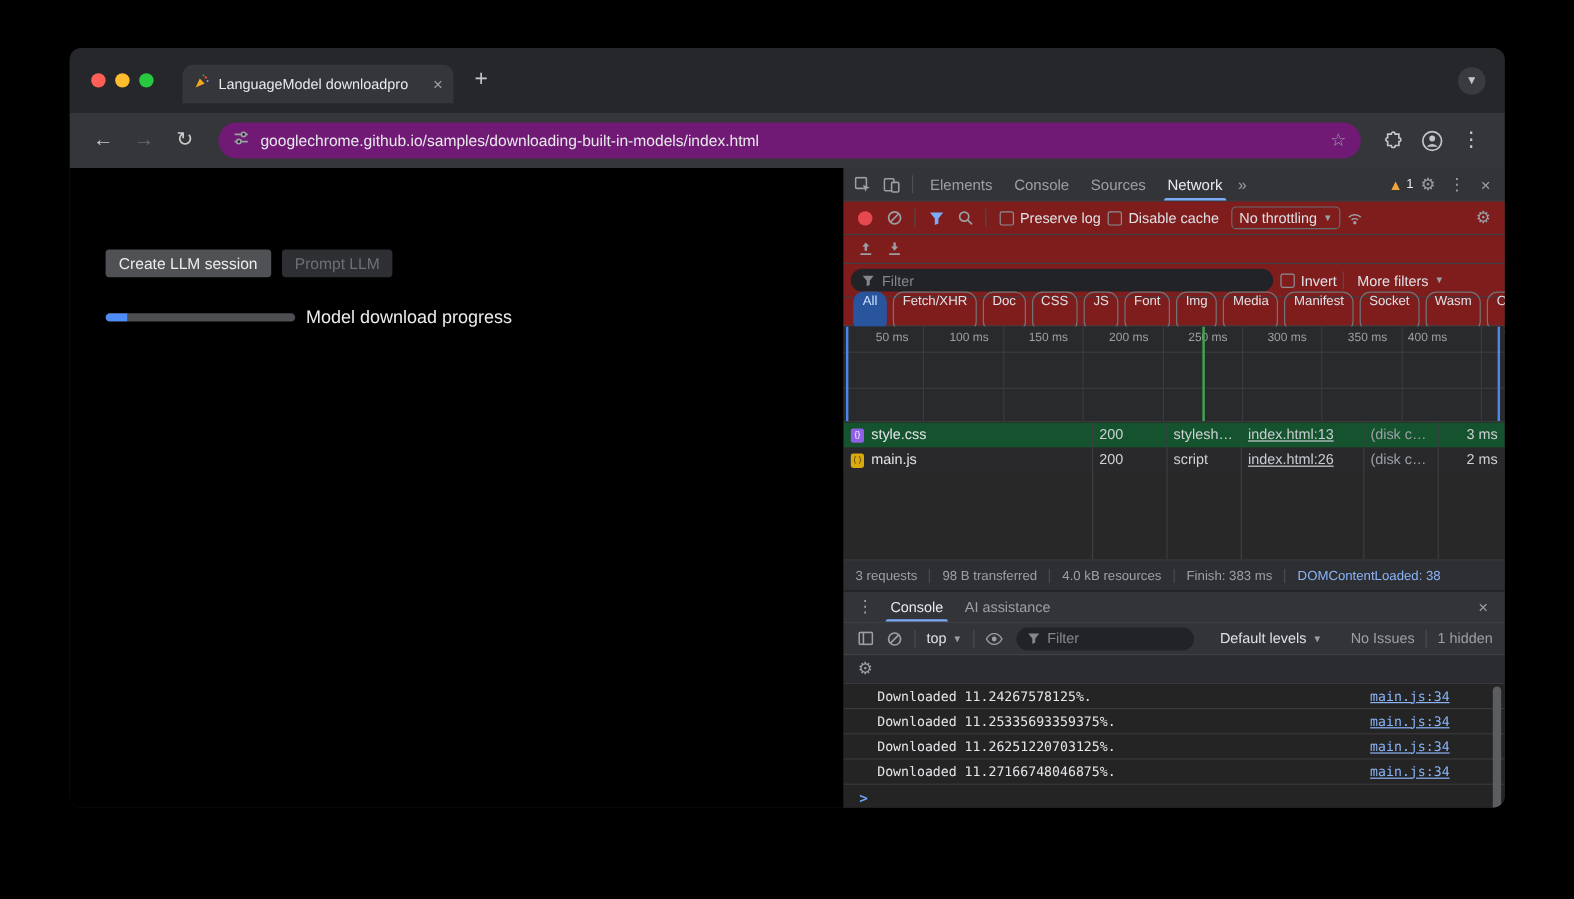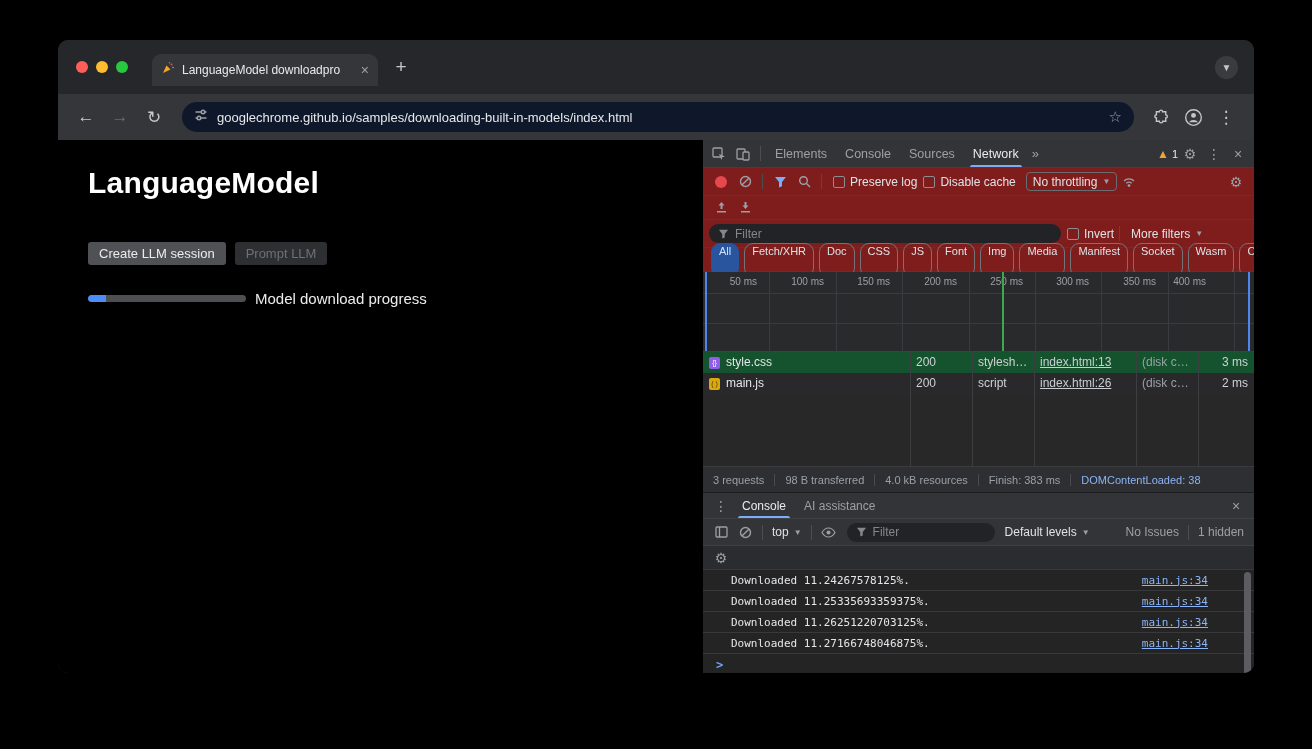--- a/index.html
+++ b/index.html
@@ -23,21 +23,21 @@
     color:#c3c6c9; font-size:19px; border-radius:50%; }
   .strip-spacer { flex:1; }
   .tabsearch-btn { margin-right:16px; width:23px; height:23px; border-radius:50%; background:#3a3b3f;
     color:#c3c6c9; font-size:10px; display:flex; align-items:center; justify-content:center; }
 
   
   .toolbar { height:46px; background:#35363a; display:flex; align-items:center; padding:0 14px; gap:6px; }
   .nav-ic { width:28px; height:28px; display:flex; align-items:center; justify-content:center;
     color:#c8c9cb; font-size:17px; border-radius:50%; }
   .nav-ic.disabled { color:#696b6e; }
-  .omnibox { flex:1; height:30px; background:#0f172a; border-radius:15px; margin:0 8px;
+  .omnibox { flex:1; height:30px; background:#701a75; border-radius:15px; margin:0 8px;
     display:flex; align-items:center; padding:0 12px; gap:9px;justify-content:center; }
   .url { font-size:13px; color:#e7e8ea; white-space:nowrap; overflow:hidden; }
   .star { margin-left:auto; color:#9aa0a6; font-size:15px; }
   .tb-ic { width:26px; height:26px; display:flex; align-items:center; justify-content:center; color:#c3c6c9; }
 
   
   .content { display:flex; height:549px; }
   .page { flex:1; background:#000; padding:26px 0 0 30px; }
   .page h1 { color:#fff; font-size:30px; font-weight:700; letter-spacing:.2px; }
   .btn-row { margin-top:42px; display:flex; gap:9px; }
@@ -123,21 +123,21 @@
   .sum + .sum { border-left:1px solid #4a4b4e; padding-left:10px; margin-left:10px; }
   .sum.blue { color:#8ab4f8; }
 
   
   .cons-header { height:26px; background:#333438; border-top:1px solid #1c1d1f; display:flex; align-items:center; padding:0 6px; flex:none; }
   .cons-tab { position:relative; height:100%; display:inline-flex; align-items:center; padding:0 9px; color:#9aa0a6; font-size:12px; }
   .cons-tab.selected { color:#e8eaed; }
   .cons-tab.selected::after { content:""; position:absolute; left:5px; right:5px; bottom:0; height:2px; background:#7cacf8; border-radius:2px 2px 0 0; }
   .cons-toolbar { height:27px; background:#333438; border-top:1px solid #3e4043; display:flex; align-items:center; padding:0 6px; flex:none; }
   .ctx { display:flex; align-items:center; gap:5px; color:#dfe1e5; padding:0 4px; }
-  .levels { display:flex; align-items:center; gap:5px; color:#dfe1e5; margin-left:10px; white-space:nowrap; }
+  .levels { display:flex; align-items:center; gap:5px; color:#dfe1e5; margin-left:22px; white-space:nowrap; }
   .gray-lab { color:#9aa0a6; white-space:nowrap; padding:0 4px; }
   .gear-row { height:24px; background:#2b2c2f; border-top:1px solid #3e4043; display:flex; align-items:center; padding:0 6px; flex:none; }
   .cons-body { height:120px; background:#242424; position:relative; flex:none; }
   .msg { height:21px; border-top:1px solid #38393c; display:flex; align-items:center; padding-left:28px;
     font-family:"DejaVu Sans Mono","Liberation Mono",monospace; font-size:11px; color:#e4e6e9; }
   .msg .src { margin-left:auto; margin-right:46px; color:#8ab4f8; text-decoration:underline; }
   .prompt-row { height:22px; border-top:1px solid #38393c; display:flex; align-items:center; padding-left:13px; }
   .prompt-ch { color:#6ea5f8; font-weight:bold; font-family:"DejaVu Sans Mono",monospace; font-size:12px; }
   .scroll-thumb { position:absolute; right:3px; top:3px; width:7px; height:110px; border-radius:4px; background:#5b5d60; }
 </style>
@@ -197,21 +197,20 @@
             <circle cx="9" cy="7" r="2.3" fill="#c3c6c9"></circle>
             <path d="M4.6 13.6 a5.6 5.6 0 0 1 8.8 0" fill="#c3c6c9"></path>
           </svg>
       </span>
       <span class="nav-ic">⋮</span>
     </div>
 
     <div class="content">
 
       <div class="page">
-        <h1>LanguageModel</h1>
         <div class="btn-row">
           <button class="btn primary">Create LLM session</button>
           <button class="btn disabled">Prompt LLM</button>
         </div>
         <div class="prog-row">
           <div class="prog-track">
             <div class="prog-fill" style="width: 11.27%;"></div>
           </div>
           <span class="prog-label">Model download progress</span>
         </div>

